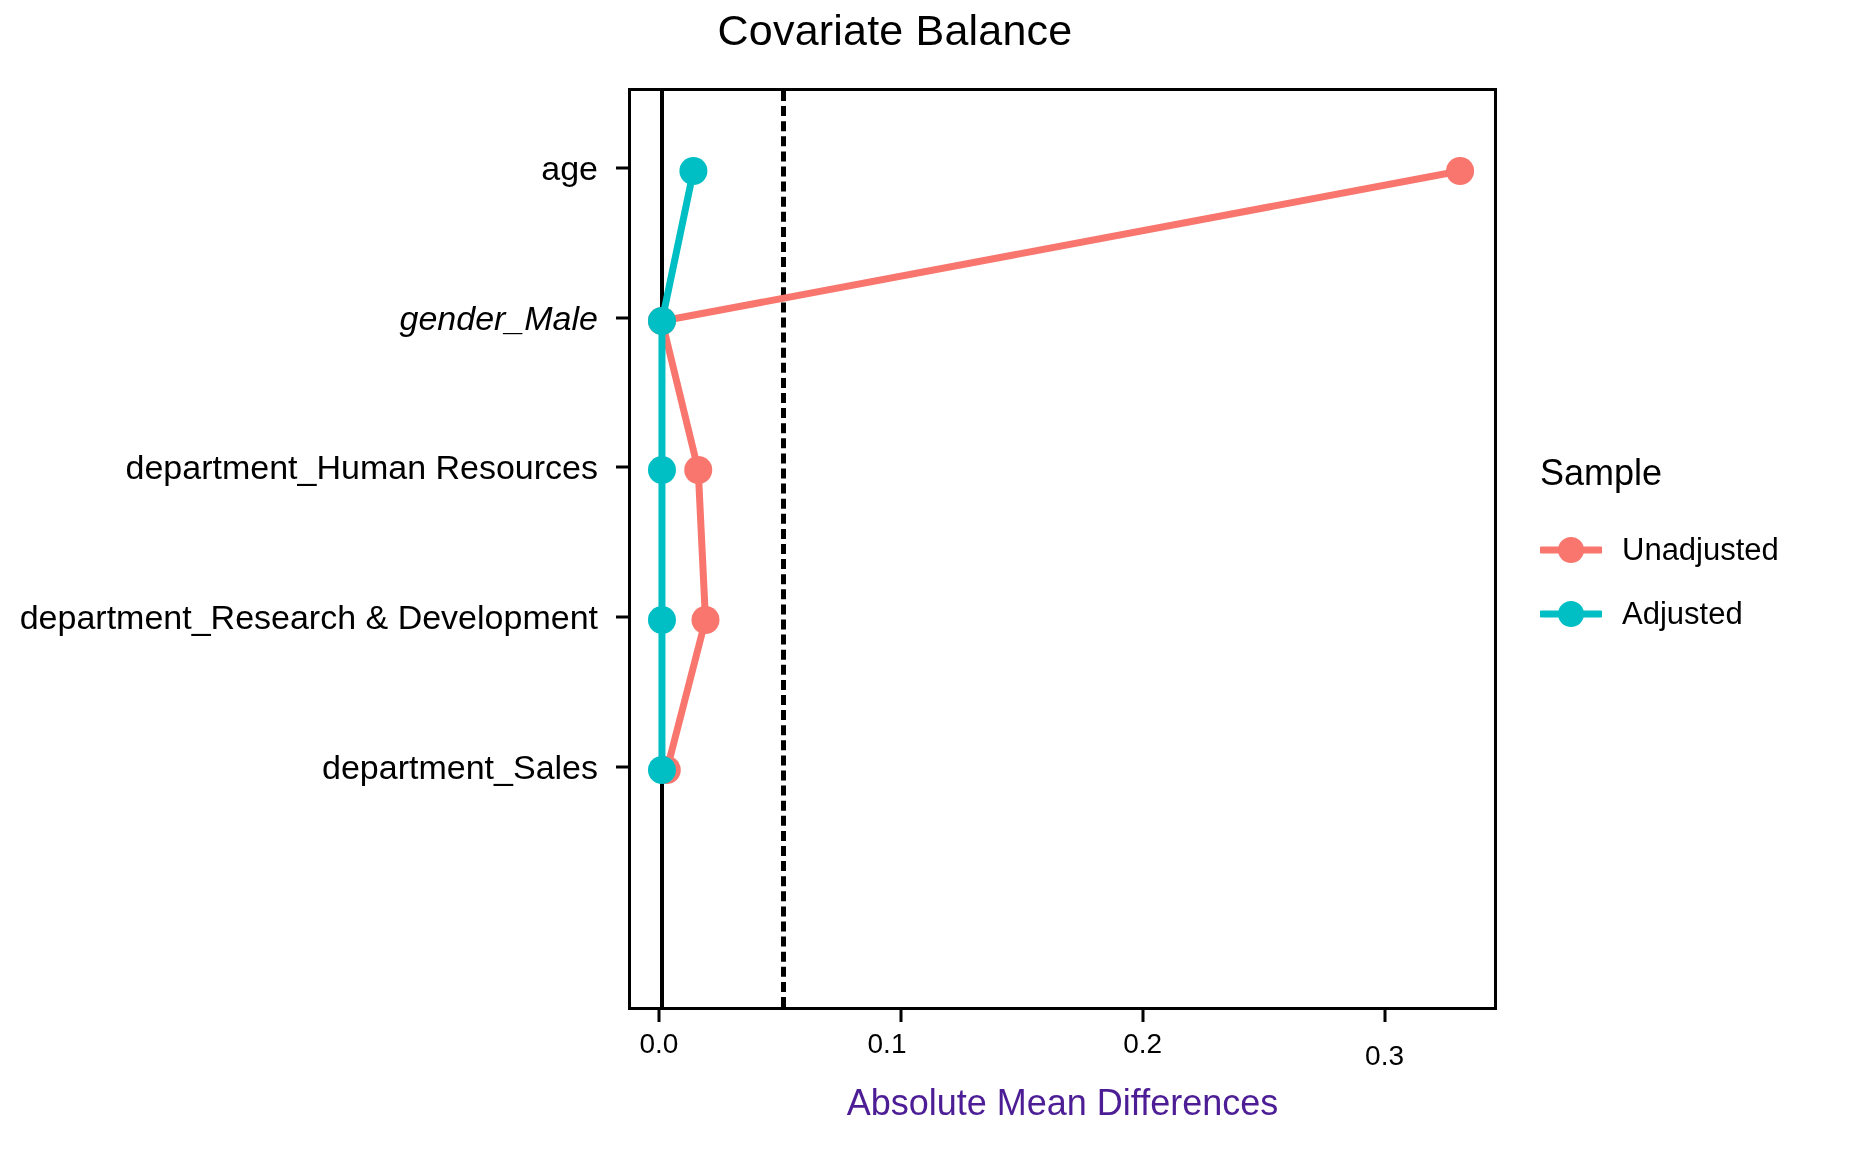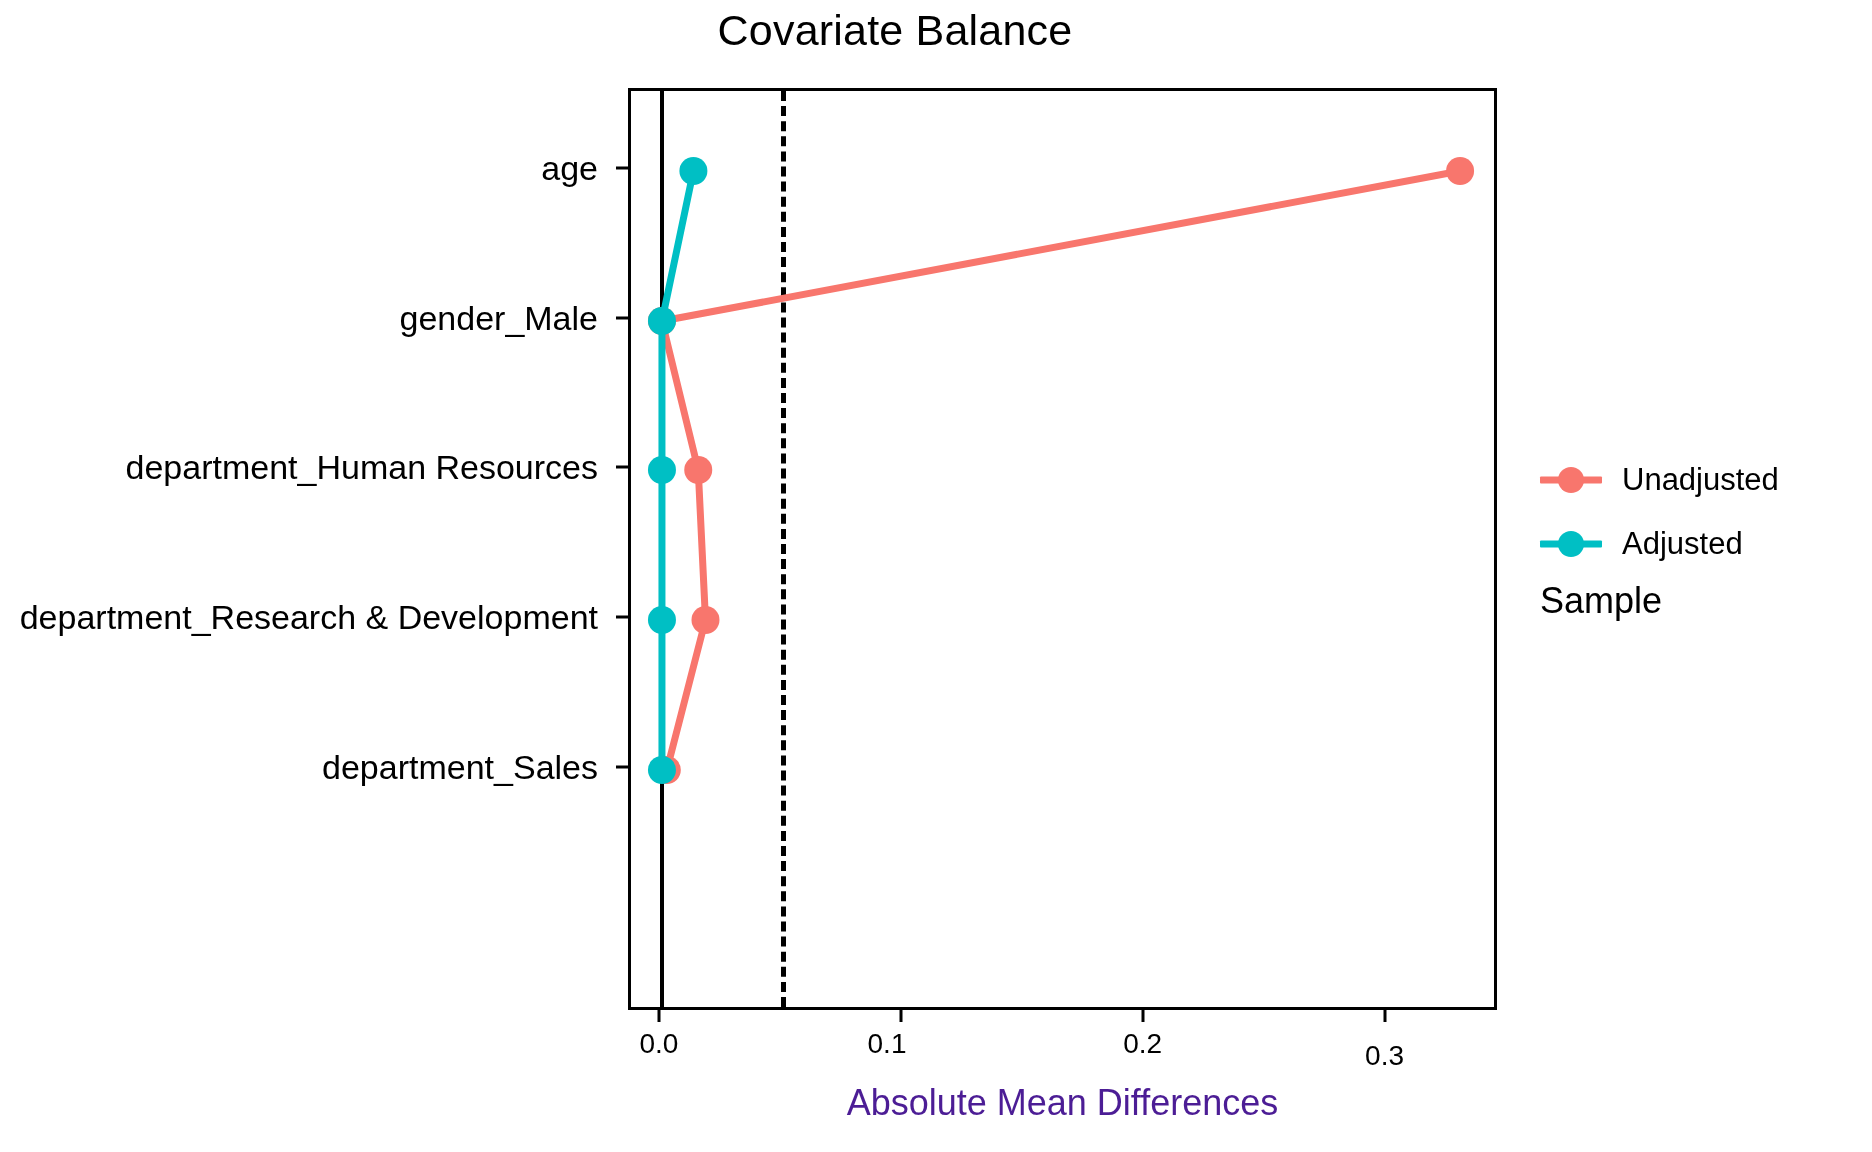--- a/index.html
+++ b/index.html
@@ -227,21 +227,21 @@
             <circle cx="30.957973838018376" cy="379" r="14" fill="#00BFC4"></circle>
             <circle cx="30.957973838018376" cy="529" r="14" fill="#00BFC4"></circle>
             <circle cx="30.957973838018376" cy="679" r="14" fill="#00BFC4"></circle>
           </g>
         </svg>
     </div>
   </div>
 
   <div id="yaxis">
       <div class="ytick-label" style="top: 80px;">age</div>
-      <div class="ytick-label" style="top: 230px;">gender_Male</div>
+      <div class="ytick-label" style="top: 230px; font-style: italic;">gender_Male</div>
       <div class="ytick-label" style="top: 379px; margin-left: 48px;">department_Human Resources</div>
       <div class="ytick-label" style="top: 529px;">department_Research &amp; Development</div>
       <div class="ytick-label" style="top: 679px;">department_Sales</div>
     </div>
   <div id="yticks">
       <div class="ytick-mark" style="top: 80px;"></div>
       <div class="ytick-mark" style="top: 230px;"></div>
       <div class="ytick-mark" style="top: 379px;"></div>
       <div class="ytick-mark" style="top: 529px;"></div>
       <div class="ytick-mark" style="top: 679px;"></div>
@@ -253,32 +253,32 @@
       <div class="xtick-mark" style="left: 272.817px;"></div>
       <div class="xtick-label" style="left: 259px;">0.1</div>
       <div class="xtick-mark" style="left: 514.676px;"></div>
       <div class="xtick-label" style="left: 514.676px;">0.2</div>
       <div class="xtick-mark" style="left: 756.535px;"></div>
       <div class="xtick-label" style="left: 756.535px; margin-top: 12px;">0.3</div>
     </div>
   <div id="xaxis-title">Absolute Mean Differences</div>
 
   <div id="legend">
+    <div id="legend-title">Sample</div>
     <div id="legend-items">
         <div class="legend-item">
           <div class="legend-key">
             <div class="key-line" style="background: rgb(248, 118, 109);"></div>
             <div class="key-dot" style="background: rgb(248, 118, 109);"></div>
           </div>
           <div class="legend-label">Unadjusted</div>
         </div>
         <div class="legend-item">
           <div class="legend-key">
             <div class="key-line" style="background: rgb(0, 191, 196);"></div>
             <div class="key-dot" style="background: rgb(0, 191, 196);"></div>
           </div>
           <div class="legend-label">Adjusted</div>
         </div>
       </div>
-    <div id="legend-title">Sample</div>
   </div>
 
 </div>
 
 </body></html>

